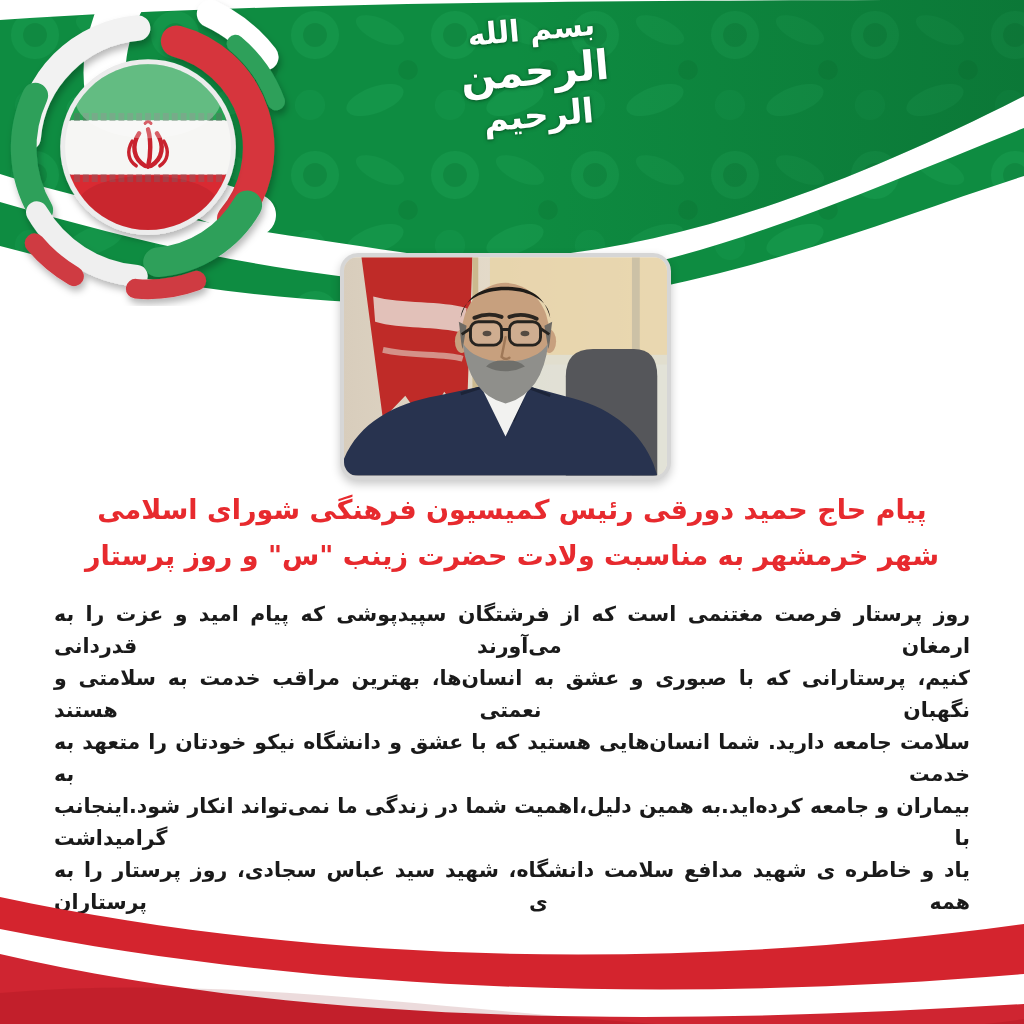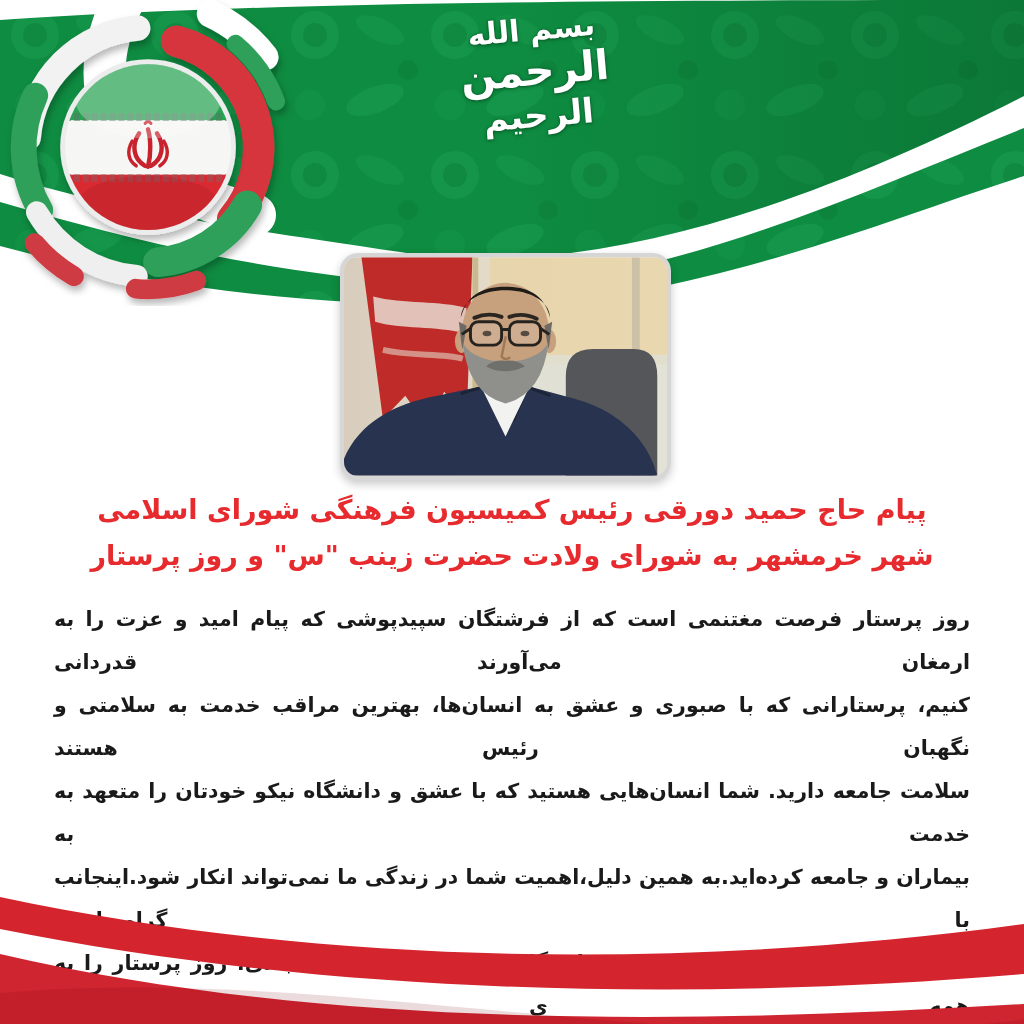--- a/index.html
+++ b/index.html
@@ -38,21 +38,21 @@
     text-align:center;color:#e72a2e;font-weight:bold;
     font-size:27px;line-height:46px;direction:rtl;
   }
 
   
   .message{
     position:absolute;top:598px;left:54px;right:54px;
     color:#1a1a1a;font-weight:bold;font-size:20.5px;direction:rtl;
   }
   .msg-line{
-    line-height:43px;
+    line-height:32px;
     text-align:justify;
     text-align-last:justify;
     -moz-text-align-last:justify;
   }
 
   
   .footer-svg{position:absolute;bottom:0;left:0;pointer-events:none;}
 </style>
 </head>
 <body>
@@ -190,26 +190,26 @@
 
       <path d="M166,82 L162,102 q4,4 8,1" stroke="rgba(120,80,50,0.5)" stroke-width="2.5" fill="none" stroke-linecap="round"></path>
 
       <path d="M122,88 Q128,140 166,150 Q204,140 210,88 Q204,97 195,101 Q184,107 166,107 Q148,107 137,101 Q128,97 122,88 Z" fill="#8f8f8b"></path>
       <path d="M146,112 Q166,122 186,112 Q179,105 166,106 Q153,105 146,112 Z" fill="#6f6f6b"></path>
     </svg>
   </div>
 
   <div class="title">
     <div>پیام حاج حمید دورقی رئیس کمیسیون فرهنگی شورای اسلامی</div>
-    <div>شهر خرمشهر به شورای  ولادت حضرت زینب "س" و روز پرستار</div>
+    <div>شهر خرمشهر به مناسبت  ولادت حضرت زینب "س" و روز پرستار</div>
   </div>
 
   <div class="message">
     <div class="msg-line">روز پرستار فرصت مغتنمی است که از فرشتگان سپیدپوشی که پیام امید و عزت را به ارمغان می‌آورند قدردانی</div>
-    <div class="msg-line">کنیم، پرستارانی که با صبوری و عشق به انسان‌ها، بهترین مراقب خدمت به سلامتی و نگهبان رئیس هستند</div>
+    <div class="msg-line">کنیم، پرستارانی که با صبوری و عشق به انسان‌ها، بهترین مراقب خدمت به سلامتی و نگهبان نعمتی هستند</div>
     <div class="msg-line">سلامت جامعه دارید. شما انسان‌هایی هستید که با عشق و دانشگاه نیکو خودتان را متعهد به خدمت به</div>
     <div class="msg-line">بیماران و جامعه کرده‌اید.به همین دلیل،اهمیت شما در زندگی ما نمی‌تواند انکار شود.اینجانب با گرامیداشت</div>
     <div class="msg-line">یاد و خاطره ی شهید مدافع سلامت دانشگاه، شهید سید عباس سجادی، روز پرستار را به همه ی پرستاران</div>
 
   </div>
 
   <svg class="footer-svg" width="1024" height="181" viewBox="0 0 1024 181" preserveAspectRatio="none">
     <path d="M0,54 C320,122 680,128 1024,81 L1024,131 C680,160 320,150 0,86 Z" fill="#d4242e"></path>
     <path d="M0,111 C320,185 680,182 1024,161 L1024,181 L0,181 Z" fill="#cf2531"></path>
     <path d="M0,150 C260,128 520,180 760,186 C900,190 980,183 1024,176 L1024,181 L0,181 Z" fill="#7a0009" opacity="0.14"></path>

